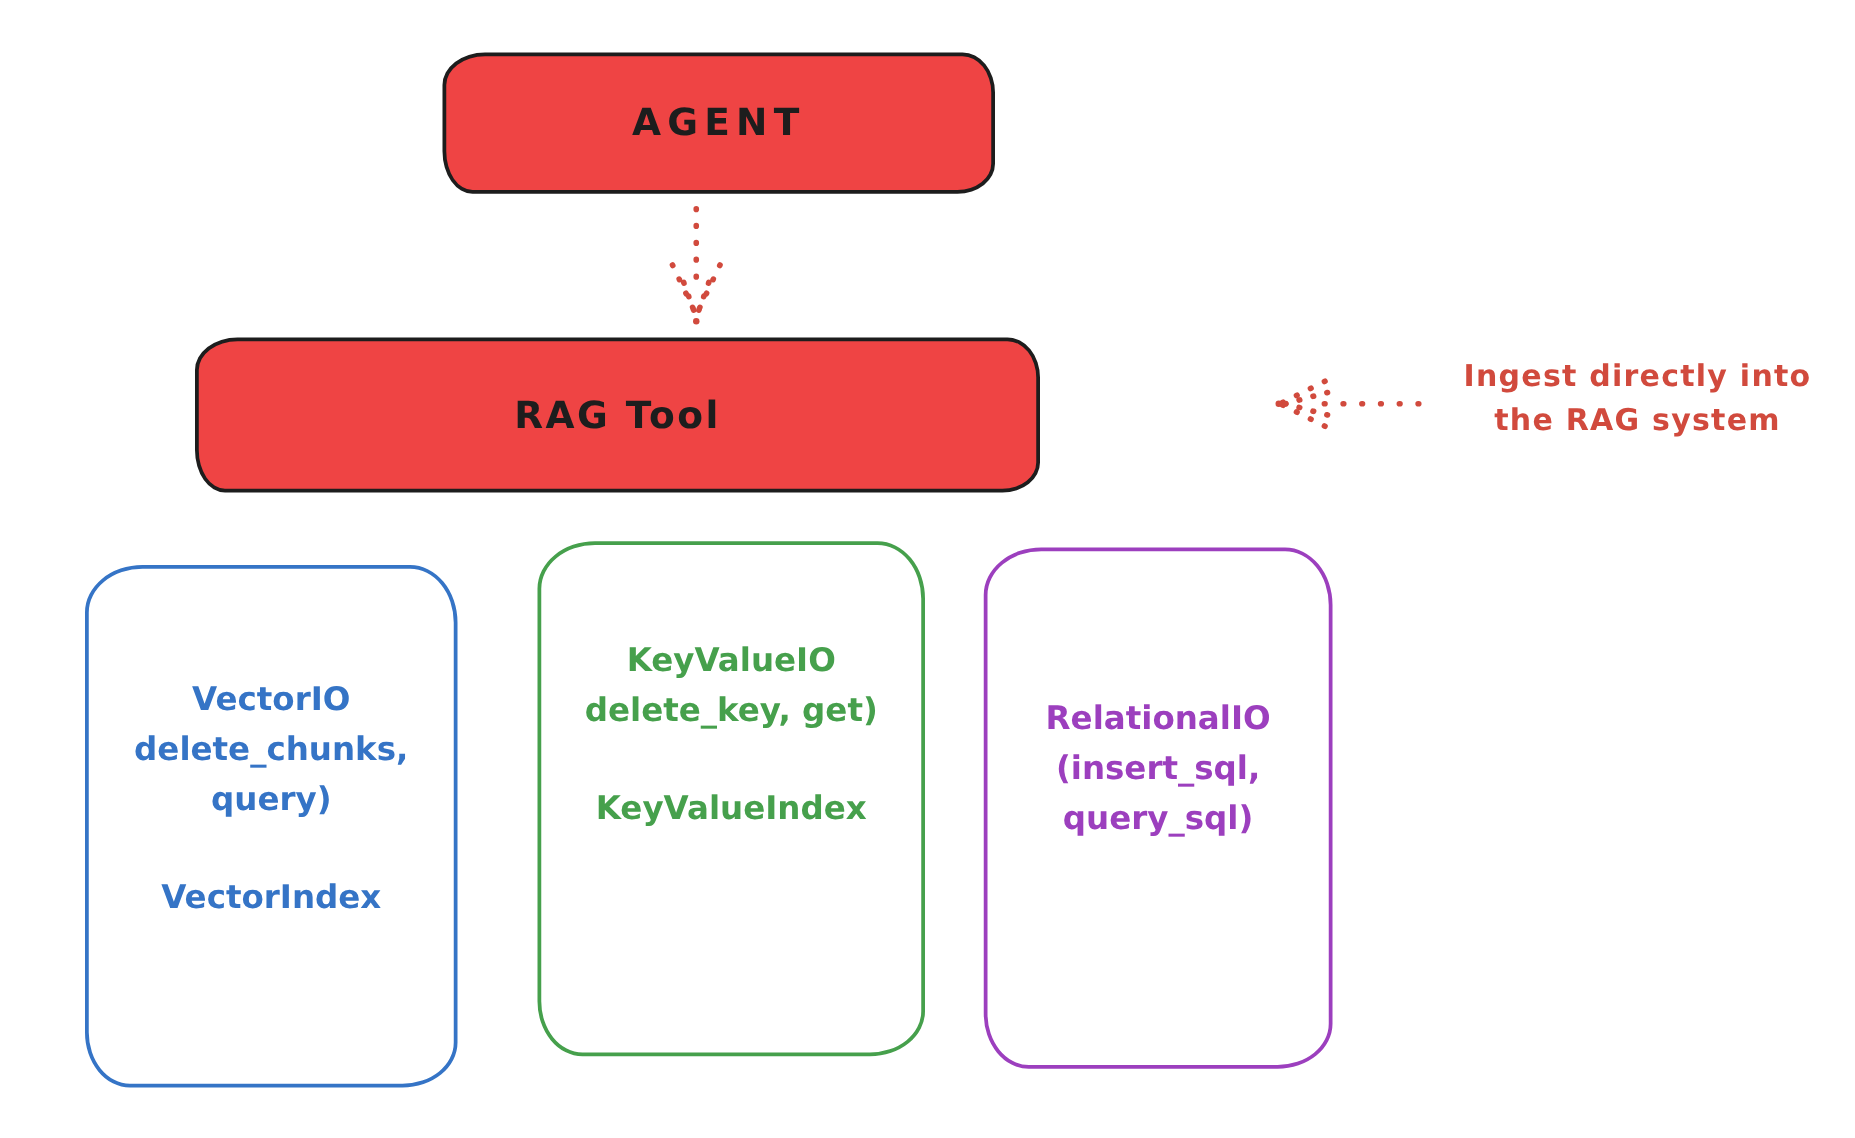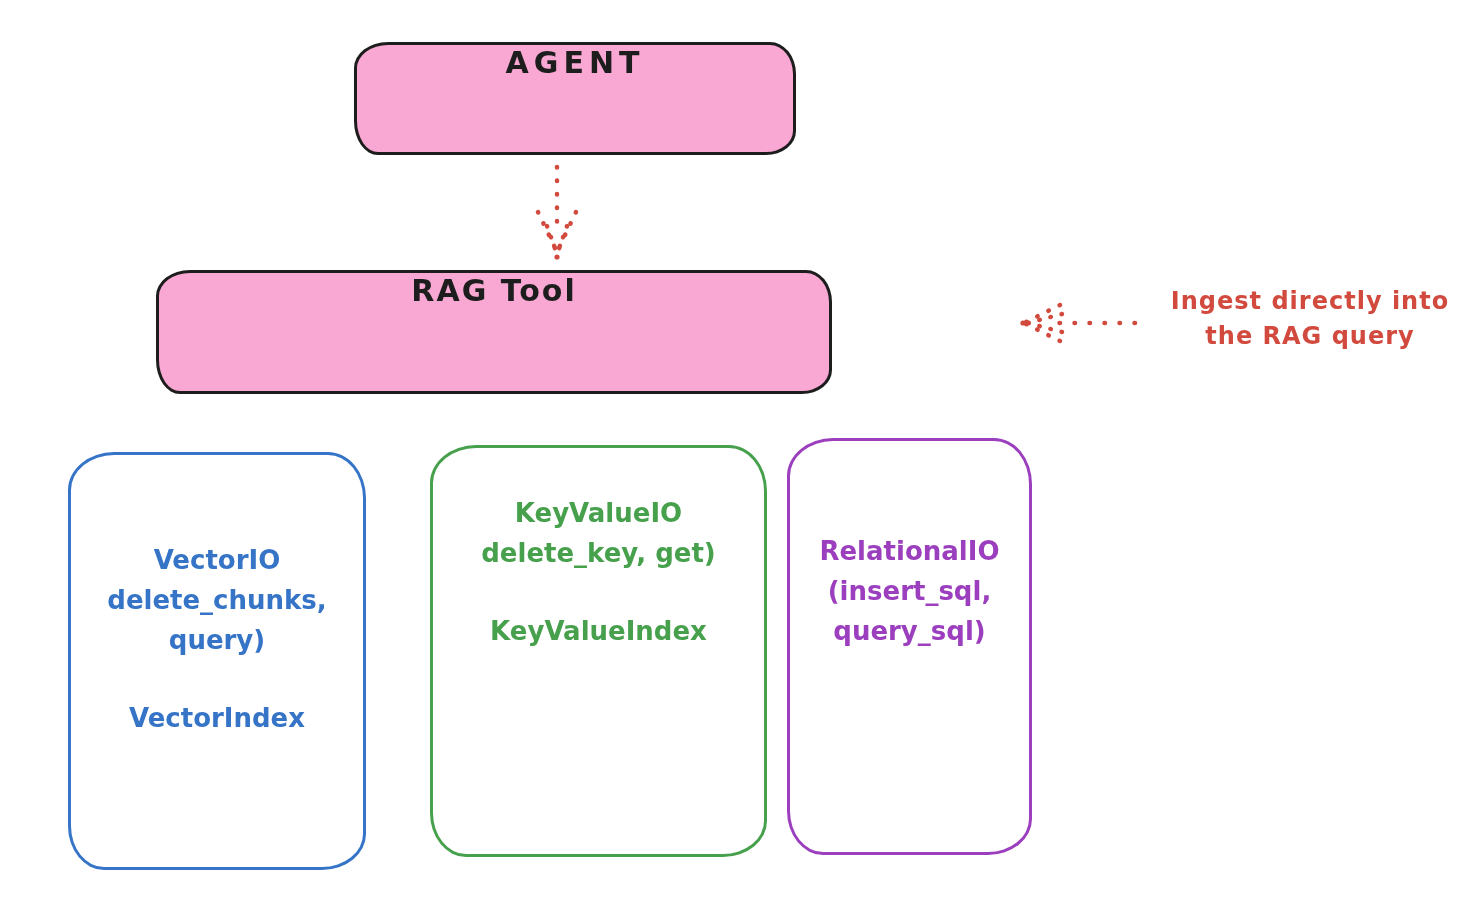--- a/index.html
+++ b/index.html
@@ -12,23 +12,23 @@
     position: relative;
     width: 1484px;
     height: 910px;
     background: var(--background, #ffffff);
     overflow: hidden;
   }
 
   
   .sketch-box {
     position: absolute;
-    background: #f9a8d4;
+    background: #ef4444;
     display: flex;
-    align-items: flex-start;
+    align-items: center;
     justify-content: center;
   }
   .ink-box {
     border: 3.5px solid var(--ink, #1d1d1d);
     color: var(--ink, #1d1d1d);
     border-radius: 34px 26px 30px 24px / 26px 32px 24px 34px;
   }
   #agent-box   { left: 354px; top: 42px;  width: 442px; height: 113px; }
   #rag-box     { left: 156px; top: 270px; width: 676px; height: 124px; }
 
@@ -46,26 +46,26 @@
     border-width: 3px;
     border-style: solid;
     border-radius: 46px 38px 44px 36px / 38px 46px 36px 44px;
     text-align: center;
     font-size: 26px;
     line-height: 40px;
   }
   #vector-box     { left: 68px;  top: 452px; width: 298px; height: 418px;
                     border-color: var(--vector-blue); color: var(--vector-blue);
                     padding-top: 85px; }
-  #keyvalue-box   { left: 430px; top: 445px; width: 337px; height: 412px;
+  #keyvalue-box   { left: 430px; top: 433px; width: 310px; height: 412px;
                     border-color: var(--keyvalue-green); color: var(--keyvalue-green);
-                    padding-top: 45px; }
-  #relational-box { left: 787px; top: 438px; width: 245px; height: 417px;
+                    padding-top: 73px; }
+  #relational-box { left: 787px; top: 438px; width: 279px; height: 417px;
                     border-color: var(--relational-purple); color: var(--relational-purple);
-                    padding-top: 90px; }
+                    padding-top: 114px; }
   .index-label { margin-top: 38px; }
 
   
   #ingest-annotation {
     position: absolute;
     left: 1138px; top: 284px; width: 344px;
     color: var(--accent-red, #d14a3d);
     font-size: 24px;
     line-height: 35px;
     text-align: center;
@@ -109,21 +109,21 @@
     <path class="dotline" d="M119 22 L40 22" stroke-dasharray="0.5 14.5"></path>
     <path class="dotline" d="M44 4 L8 22" stroke-dasharray="0.5 12"></path>
     <path class="dotline" d="M44 40 L8 22" stroke-dasharray="0.5 12"></path>
     <path class="dotline" d="M46 13 L12 22" stroke-dasharray="0.5 11"></path>
     <path class="dotline" d="M46 31 L12 22" stroke-dasharray="0.5 11"></path>
     <circle cx="7" cy="22" r="2.6" fill="var(--accent-red, #d14a3d)"></circle>
   </svg>
 
   <div id="ingest-annotation">
     <div>Ingest directly into</div>
-    <div>the RAG query</div>
+    <div>the RAG system</div>
   </div>
 
   <div id="vector-box" class="backend-box">
     <div>VectorIO</div>
     <div>delete_chunks,</div>
     <div>query)</div>
     <div class="index-label">VectorIndex</div>
   </div>
 
   <div id="keyvalue-box" class="backend-box">

